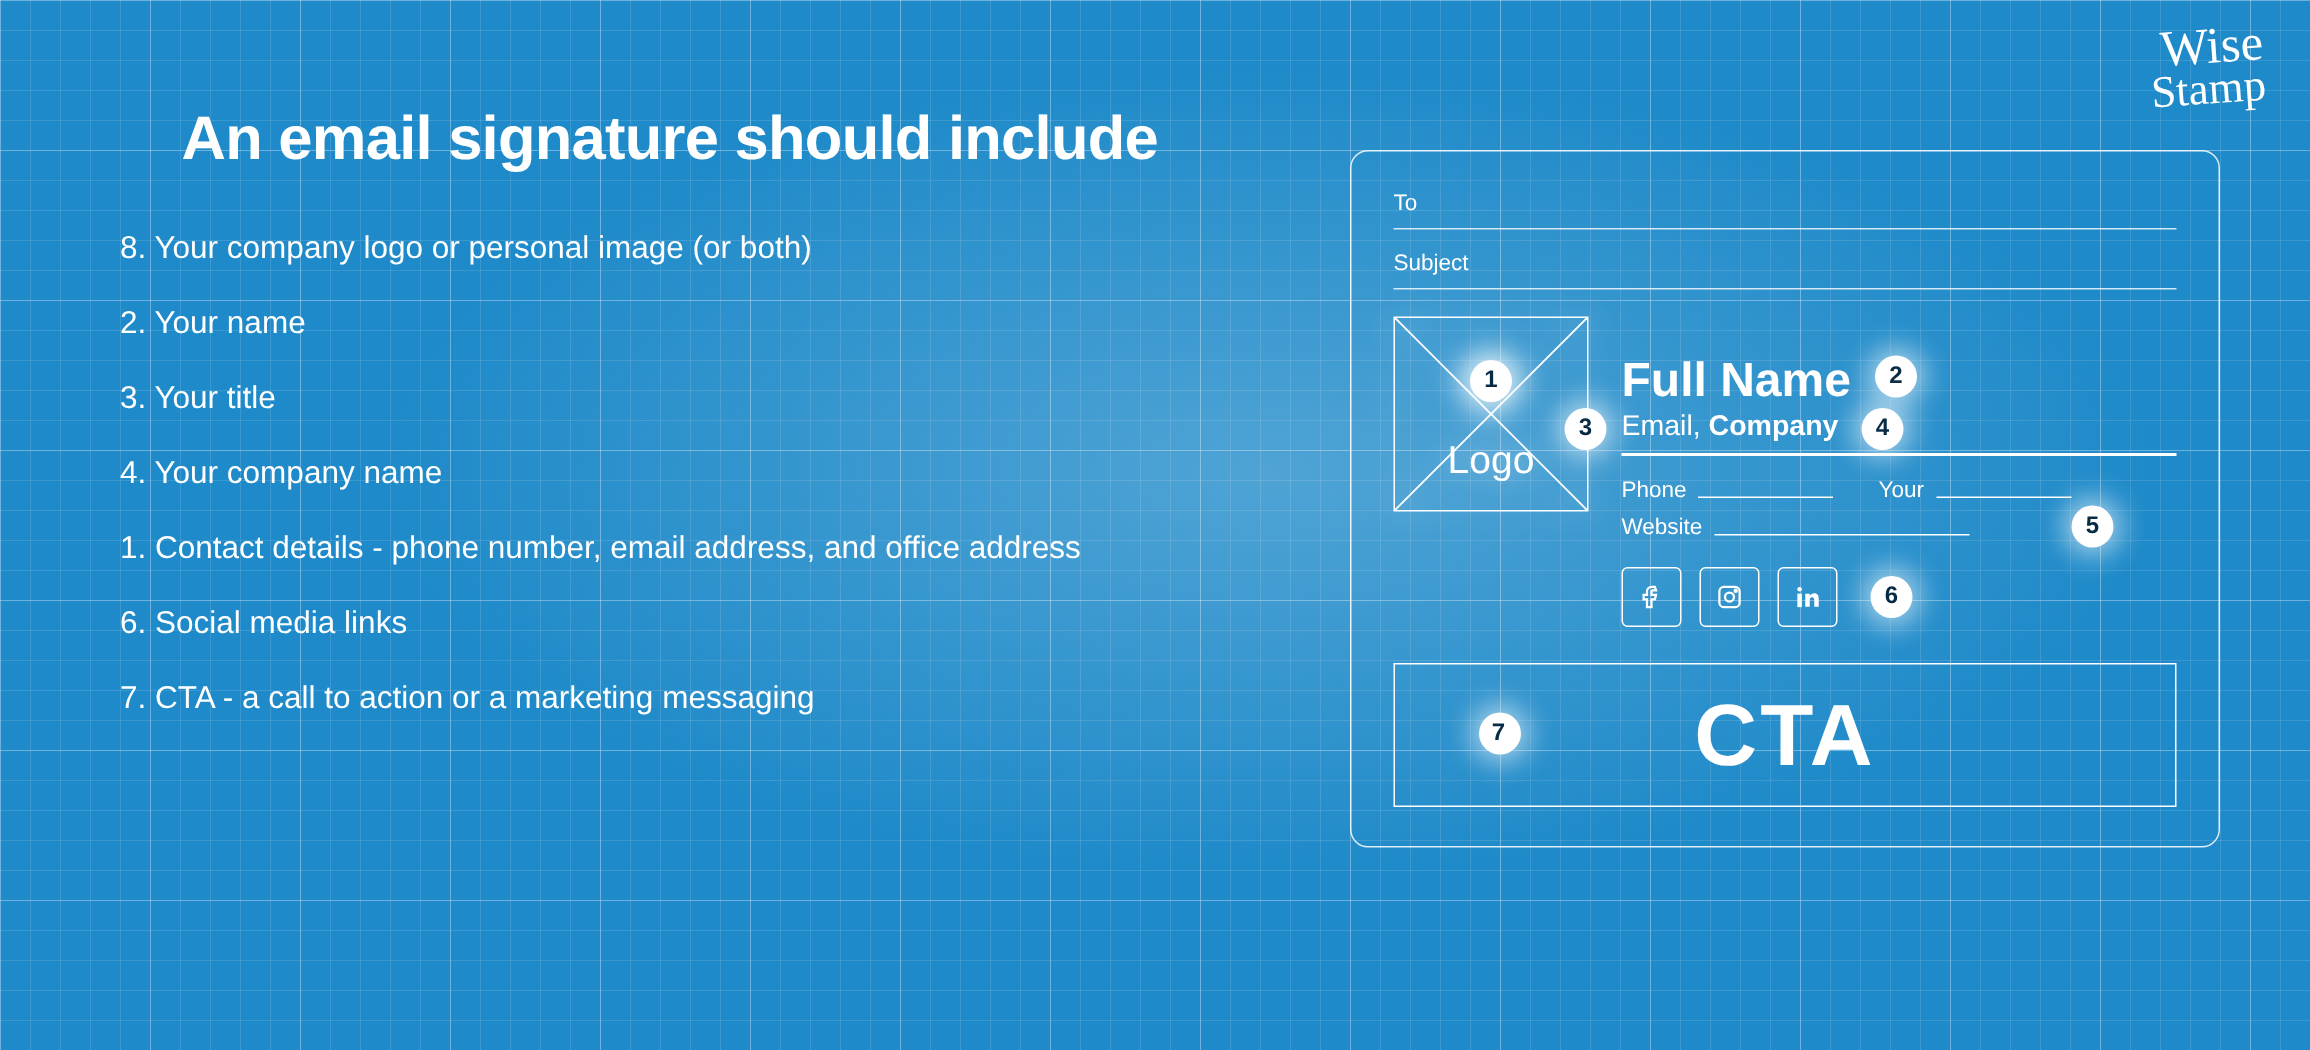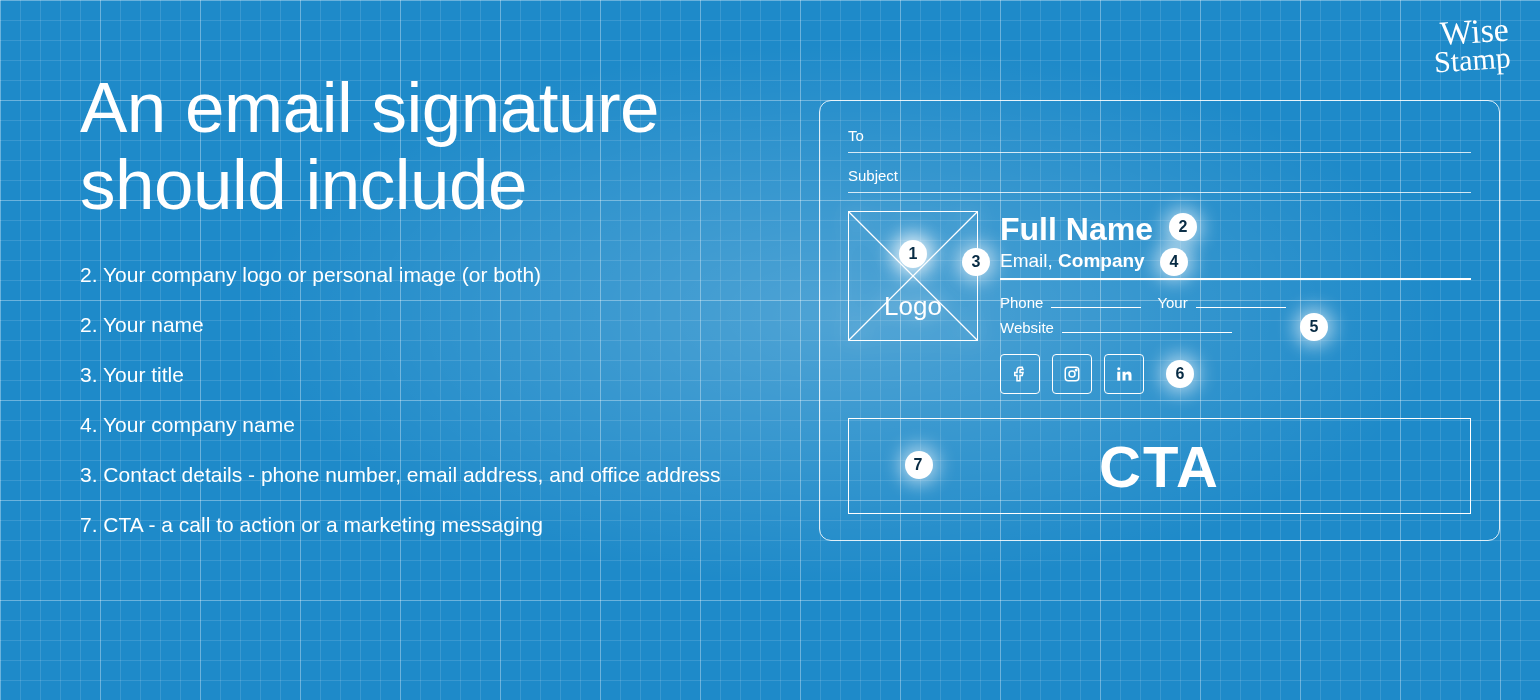--- a/index.html
+++ b/index.html
@@ -34,42 +34,43 @@
   .content {
     position: absolute; inset: 0;
     display: flex;
     padding: 70px 40px 40px 80px;
   }
   .left {
     flex: 1 1 auto;
     max-width: 780px;
   }
   h1 {
-    font-size: 71px;
-    font-weight: 400;
+    font-size: 41px;
+    font-weight: 700;
     line-height: 1.08;
     letter-spacing: -0.5px;
     margin-bottom: 40px;
+    padding-left: 41px;
   }
   ol.list {
     list-style: none;
     font-size: 21px;
     font-weight: 400;
   }
   ol.list li {
     margin-bottom: 26px;
   }
   
   .mock-wrap {
     flex: 0 0 620px;
     display:flex; align-items:flex-start; justify-content:flex-end;
     padding-top: 30px;
   }
   .mock {
-    width: 681px;
+    width: 580px;
     border: 1.5px solid rgba(255,255,255,0.85);
     border-radius: 12px;
     padding: 22px 28px 26px 28px;
     position: relative;
   }
   .field {
     font-size: 15px;
     padding: 4px 0 8px 0;
     border-bottom: 1px solid rgba(255,255,255,0.8);
     margin-bottom: 10px;
@@ -77,26 +78,26 @@
   .sig-top {
     display:flex; gap: 22px; margin-top: 18px;
   }
   .logo-box {
     width: 130px; height: 130px; flex: 0 0 130px;
     border: 1.5px solid #fff; position: relative;
     display:flex; align-items:flex-end; justify-content:center;
     font-size: 26px; padding-bottom: 18px;
   }
   .logo-box svg { position:absolute; inset:0; }
-  .sig-right { flex: 1; position: relative; }
+  .sig-right { flex: 1; position: relative; margin-top: 24px; }
   .fullname { font-size: 32px; font-weight: 800; }
   .title-line { font-size: 19px; margin-top: 2px; }
   .title-line .company { font-weight: 700; }
   .hr { border-top: 2px solid #fff; margin-top: 6px; margin-bottom: 14px; }
-  .contacts { display:flex; gap: 16px; font-size:15px; margin-bottom: 8px;}
+  .contacts { display:flex; gap: 30px; font-size:15px; margin-bottom: 8px;}
   .contacts .row { display:flex; align-items:center; gap:8px;}
   .blank-line { display:inline-block; border-bottom:1.5px solid #fff; width:90px; height:10px;}
   .blank-line.long { width: 170px; }
   .socials { display:flex; gap: 12px; margin-top: 18px; }
   .soc {
     width: 40px; height: 40px; border:1.5px solid #fff; border-radius:4px;
     display:flex; align-items:center; justify-content:center;
   }
   .cta {
     margin-top: 24px;
@@ -124,25 +125,26 @@
 
 <div class="logo-brand">
   <span>Wise</span>
   <small>Stamp</small>
 </div>
 
 <div class="content">
   <div class="left">
     <h1>An email signature should include</h1>
     <ol class="list">
-      <li>2. Your company logo or personal image (or both)</li>
+      <li>8. Your company logo or personal image (or both)</li>
       <li>2. Your name</li>
       <li>3. Your title</li>
       <li>4. Your company name</li>
-      <li>3. Contact details - phone number, email address, and office address</li>
+      <li>1. Contact details - phone number, email address, and office address</li>
+      <li>6. Social media links</li>
       <li>7. CTA - a call to action or a marketing messaging</li>
     </ol>
   </div>
 
   <div class="mock-wrap">
     <div class="mock">
       <div class="field">To</div>
       <div class="field">Subject</div>
 
       <div class="sig-top">

